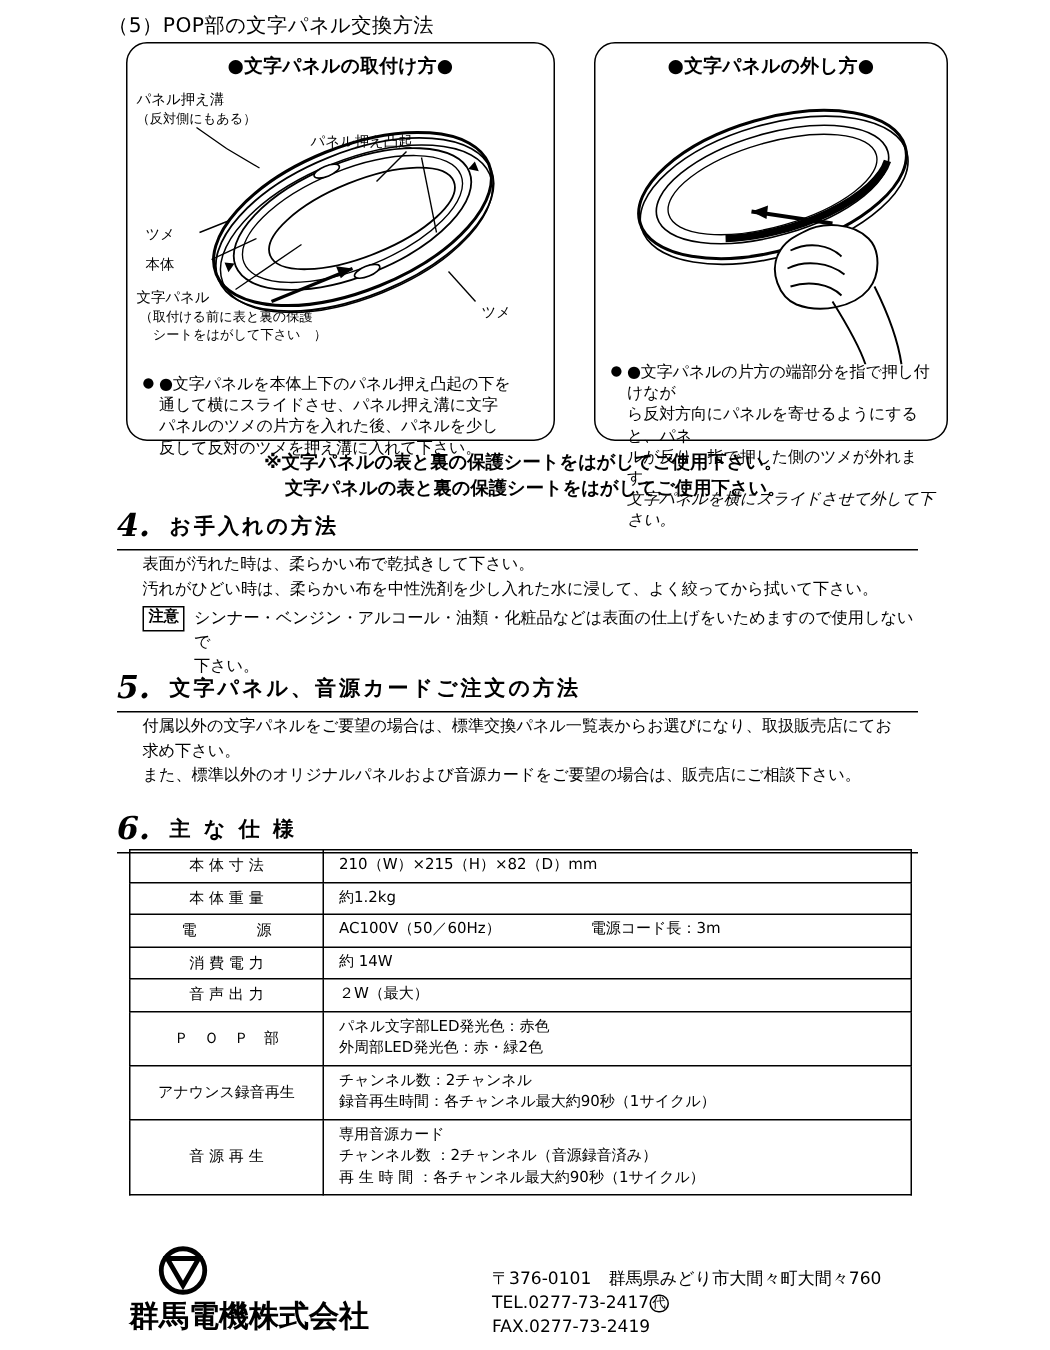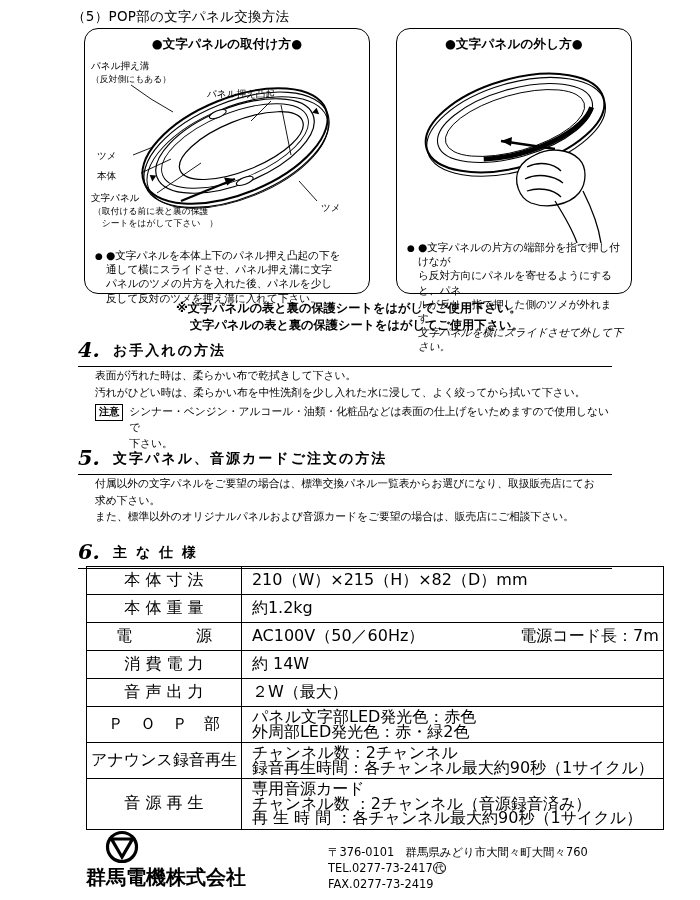--- a/index.html
+++ b/index.html
@@ -162,21 +162,21 @@
     line-height: 16px;
   }
 
   
   .spec-table {
     position: absolute;
     left: 86px;
     top: 566px;
     width: 522px;
     border-collapse: collapse;
-    font-size: 16px;
+    font-size: 10px;
   }
   .spec-table td {
     border: 1px solid #000;
     padding: 2px 0;
     vertical-align: middle;
   }
   .spec-table td.key {
     width: 120px;
     text-align: center;
     letter-spacing: 0;
@@ -385,21 +385,21 @@
         </tr>
         <tr>
           <td class="key">本 体 重 量</td>
           <td class="val">
             <span class="ln">約1.2kg</span>
           </td>
         </tr>
         <tr>
           <td class="key">電　　　　源</td>
           <td class="val">
-            <span class="ln">AC100V（50／60Hz）　　　　　　電源コード長：7m</span>
+            <span class="ln">AC100V（50／60Hz）　　　　　　電源コード長：3m</span>
           </td>
         </tr>
         <tr>
           <td class="key">消 費 電 力</td>
           <td class="val">
             <span class="ln">約 14W</span>
           </td>
         </tr>
         <tr>
           <td class="key">音 声 出 力</td>

